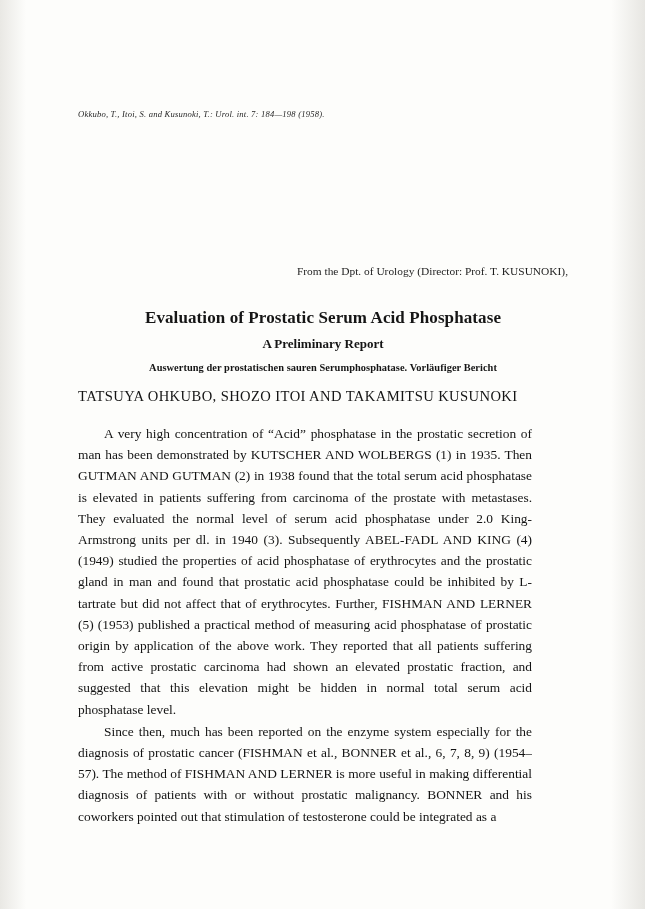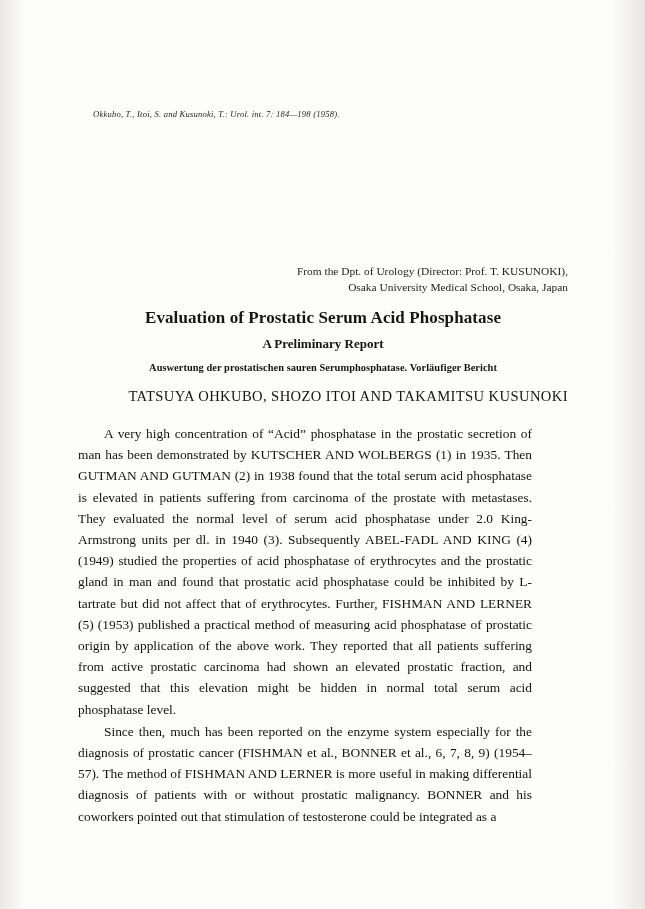--- a/index.html
+++ b/index.html
@@ -40,21 +40,21 @@
   .content {
     position: absolute;
     left: 78px;
     top: 0;
     width: 490px;
   }
 
   .running-head {
     position: absolute;
     top: 109px;
-    left: 15px;
+    left: 0;
     width: 470px;
     font-size: 8.6px;
     font-style: italic;
     letter-spacing: 0.2px;
     color: #262626;
     white-space: nowrap;
   }
 
   .affil {
     position: absolute;
@@ -90,21 +90,21 @@
     font-weight: bold;
     line-height: 14.5px;
     letter-spacing: 0.05px;
   }
 
   .authors {
     position: absolute;
     top: 388px;
     left: 0;
     width: 490px;
-    text-align: right;
+    text-align: left;
     font-size: 14.6px;
     letter-spacing: 0.4px;
   }
   .smallcaps {
     font-variant: small-caps;
   }
 
   .body-text {
     position: absolute;
     top: 423px;
@@ -126,21 +126,20 @@
 </head>
 <body>
 
 <div class="page">
   <div class="content">
 
     <div class="running-head">Okkubo, T., Itoi, S. and Kusunoki, T.: Urol. int. 7: 184—198 (1958).</div>
 
     <div class="affil">
       <div>From the Dpt. of Urology (Director: Prof. T. KUSUNOKI),</div>
-      <div>Osaka University Medical School, Osaka, Japan</div>
     </div>
 
     <div class="title-block">
       <div class="title-main">Evaluation of Prostatic Serum Acid Phosphatase</div>
       <div class="title-sub">A Preliminary Report</div>
       <div class="title-alt">Auswertung der prostatischen sauren Serumphosphatase. Vorläufiger Bericht</div>
     </div>
 
     <div class="authors smallcaps">TATSUYA OHKUBO, SHOZO ITOI AND TAKAMITSU KUSUNOKI</div>
 

